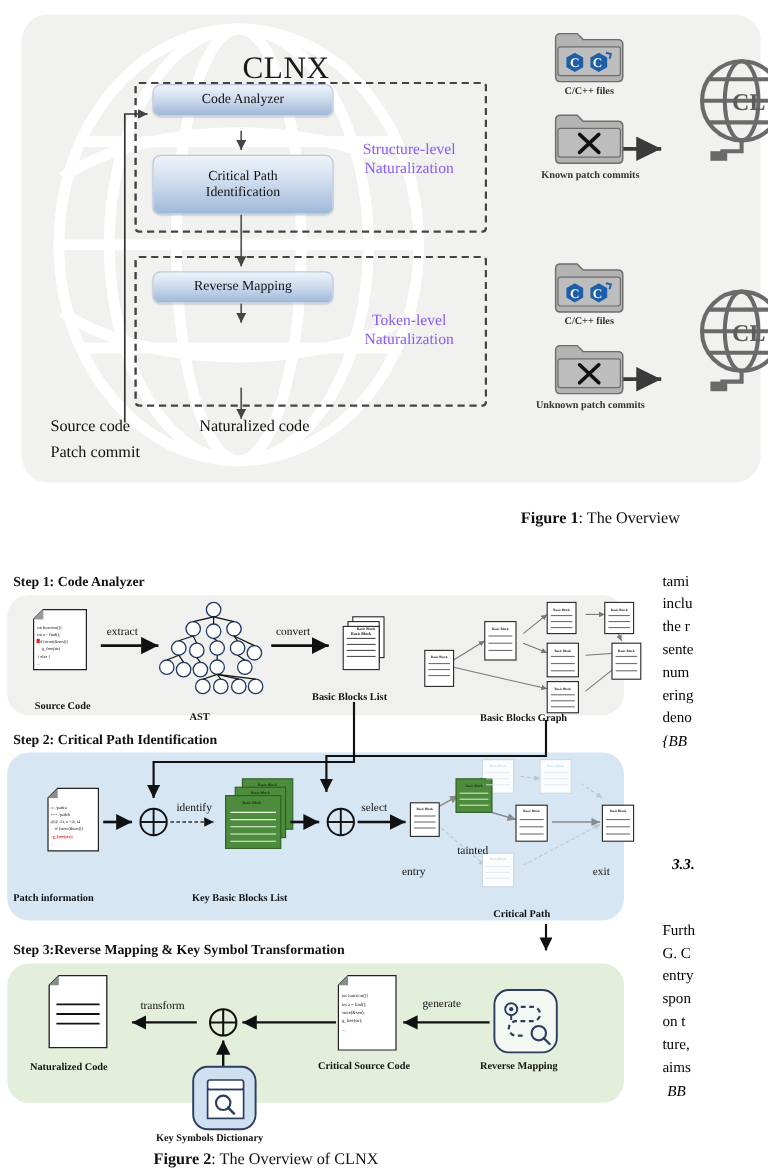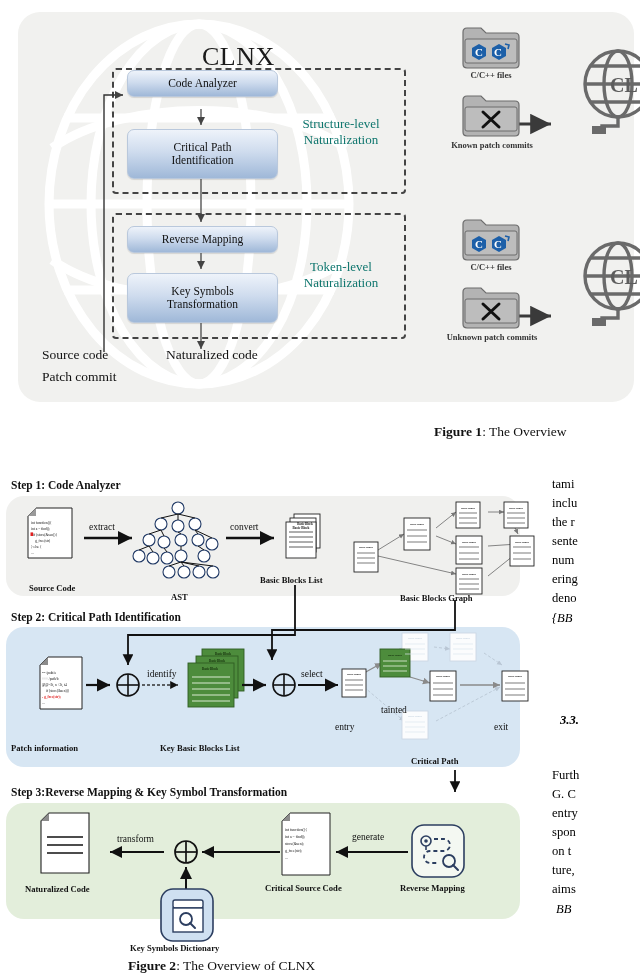--- a/index.html
+++ b/index.html
@@ -11,21 +11,21 @@
   #fig1 .panel{position:absolute;left:12px;top:8px;width:616px;height:390px;
        background:#f1f1ef;border-radius:22px;}
   .globe-bg{position:absolute;left:28px;top:14px;width:330px;height:372px;overflow:hidden;}
   .clnx-title{position:absolute;left:196px;top:38px;font-size:26px;letter-spacing:.5px;color:#1a1a1a;}
   .dashbox{position:absolute;border:2px dashed #444;border-radius:4px;}
   .proc{position:absolute;border-radius:7px;text-align:center;
         background:linear-gradient(180deg,#eef3fa 0%,#cfdcee 45%,#9fb8d8 100%);
         border:1px solid #b9c8dc;color:#111;font-size:11.5px;line-height:13px;
         display:flex;align-items:center;justify-content:center;
         box-shadow:0 1px 1px rgba(0,0,0,.12);}
-  .lvl{position:absolute;font-size:13px;line-height:16px;text-align:center;color:#0f766e;}
+  .lvl{position:absolute;font-size:13px;line-height:16px;text-align:center;color:#8b5cf6;}
   .f1lab{position:absolute;font-size:13.5px;color:#111;white-space:nowrap;}
   .ico-lab{position:absolute;font-size:8.5px;font-weight:bold;
            font-family:"Liberation Serif",serif;color:#333;white-space:nowrap;text-align:center;}
   .folder{position:absolute;width:60px;height:44px;}
   .globe-ico{position:absolute;width:70px;height:78px;}
   .cap{position:absolute;font-size:13.5px;color:#111;white-space:nowrap;}
   .cap b{font-weight:bold;}
   
   .steplab{position:absolute;font-weight:bold;font-size:11.5px;color:#111;
            font-family:"Liberation Serif",serif;white-space:nowrap;}
@@ -71,24 +71,20 @@
   <div class="proc" style="left:121px;top:66px;width:149px;height:25px;">
     <span>Code Analyzer</span>
   </div>
   <div class="proc" style="left:121px;top:125px;width:149px;height:48px;">
     <span style="white-space:pre-line;">Critical Path
 Identification</span>
   </div>
   <div class="proc" style="left:121px;top:222px;width:149px;height:25px;">
     <span>Reverse Mapping</span>
   </div>
-  <div class="proc" style="left:121px;top:269px;width:149px;height:48px;">
-    <span style="white-space:pre-line;">Key Symbols
-Transformation</span>
-  </div>
 
   <div class="lvl" style="left:275px;top:112px;width:120px;">
     <div>Structure-level</div>
     <div>Naturalization</div>
   </div>
   <div class="lvl" style="left:275px;top:255px;width:120px;">
     <div>Token-level</div>
     <div>Naturalization</div>
   </div>
 
@@ -346,21 +342,21 @@
         <text x="463" y="47">Basic Block</text>
           <text x="463" y="79">Basic Block</text>
         <text x="516" y="47">Basic Block</text>
       </g>
     </g>
   </svg>
 </div>
 <div class="edgelab" style="left:89px;top:522px;">extract</div>
 <div class="edgelab" style="left:230px;top:522px;">convert</div>
 <div class="nodelab" style="left:29px;top:583px;">Source Code</div>
-<div class="nodelab" style="left:171px;top:592px;">AST</div>
+<div class="nodelab" style="left:158px;top:592px;">AST</div>
 <div class="nodelab" style="left:260px;top:575px;">Basic Blocks List</div>
 <div class="nodelab" style="left:400px;top:593px;">Basic Blocks Graph</div>
 
 <div class="steplab" style="left:11px;top:611px;">Step 2: Critical Path Identification</div>
 <div class="steppanel" style="left:6px;top:627px;width:514px;height:140px;background:#d7e6f3;"></div>
 
 <svg class="abs" style="left:0;top:560px;width:640px;height:260px;">
   <defs>
     <marker id="bk2" markerWidth="8" markerHeight="8" refX="6" refY="3" orient="auto">
       <path d="M0,0 L6,3 L0,6 z" fill="#111"></path>

